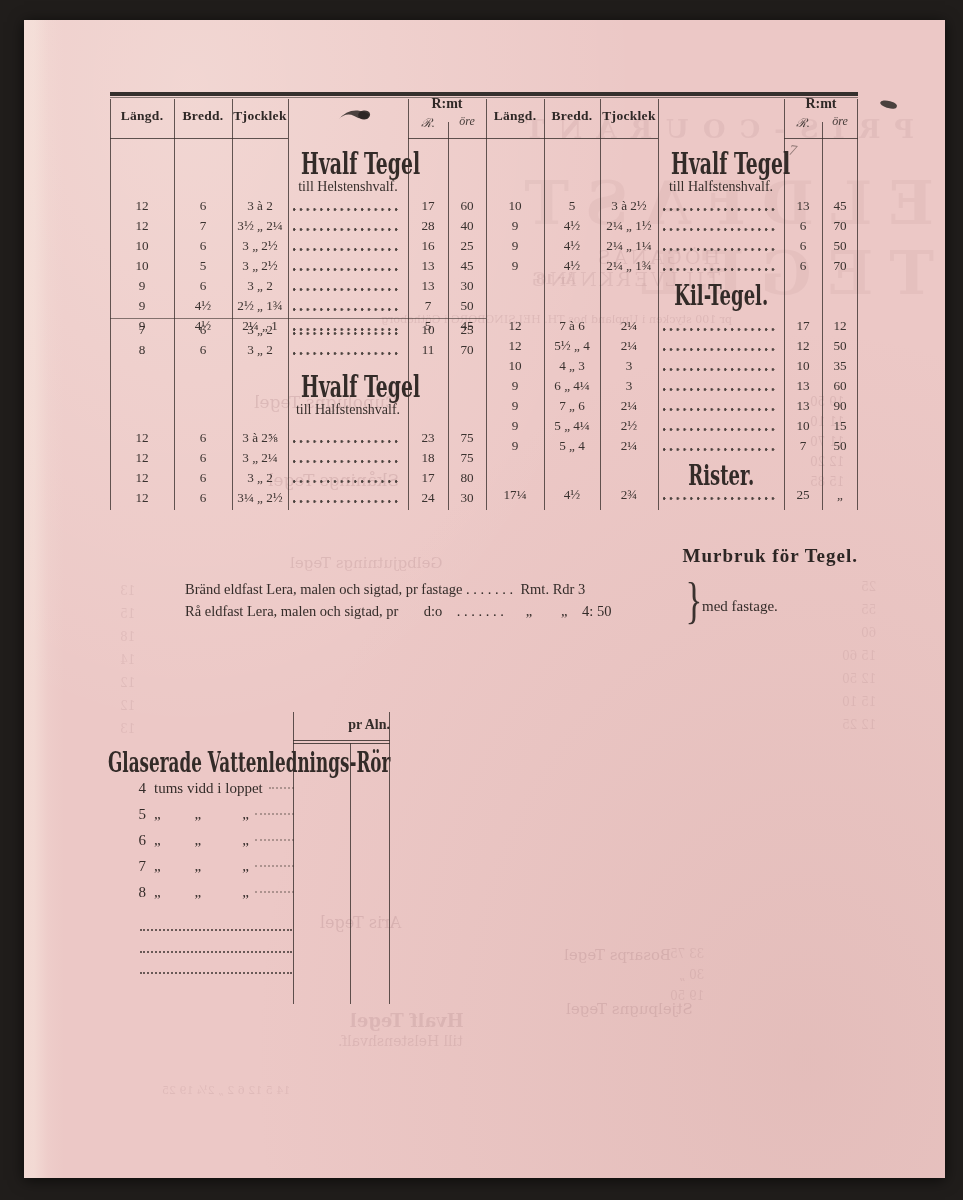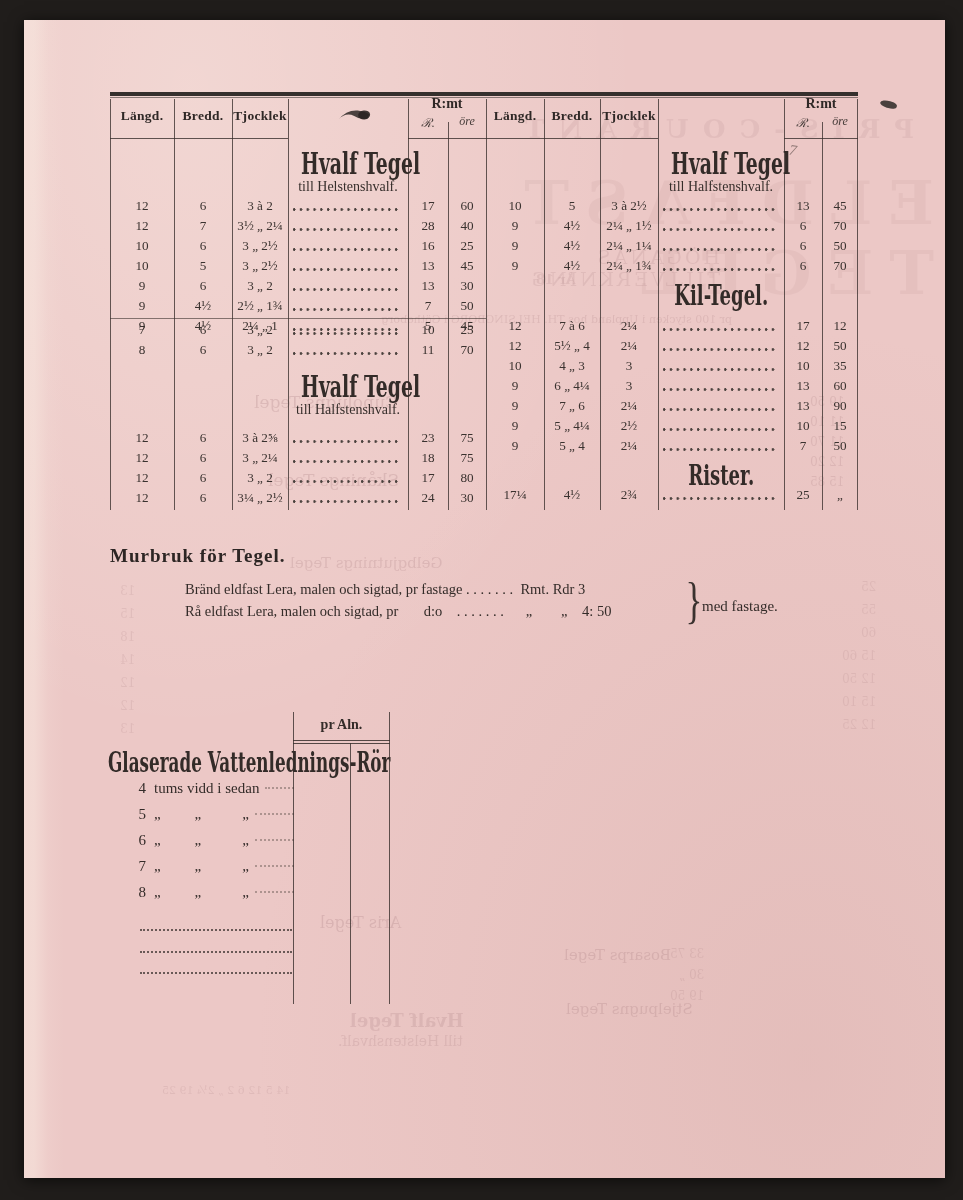--- a/index.html
+++ b/index.html
@@ -40,37 +40,37 @@
   .sub-roman{font-size:14px;white-space:nowrap;color:#362e2b;}
   .row{display:grid;height:20px;align-items:center;}
   .c{font-size:13.2px;text-align:center;white-space:pre;color:#3a322f;}
   .desc{position:relative;height:100%;}
   .dots{position:absolute;left:5px;right:7px;top:60%;height:3px;
         background-image:radial-gradient(circle at 1.2px 1.5px, #49403c 1.1px, rgba(0,0,0,0) 1.5px);
         background-size:6.8px 3px;background-repeat:repeat-x;}
   .divline{position:absolute;left:0;width:376px;height:1px;background:rgba(58,48,45,.6);}
   
   .murbruk{position:absolute;left:110px;top:545px;width:748px;height:135px;font-size:14.5px;}
-  .murbruk h2{margin:0;font-size:19px;text-align:left;letter-spacing:1px;color:#2d2624;}
+  .murbruk h2{margin:0;font-size:19px;text-align:right;letter-spacing:1px;color:#2d2624;}
   .mline{position:absolute;white-space:pre;}
   .brace{position:absolute;font-size:50px;font-weight:200;transform:scaleX(.7);color:#3a322f;}
   .mpara{position:absolute;top:76px;left:0;width:748px;text-align:justify;text-indent:48px;
          line-height:21px;word-spacing:2.5px;}
   
   .glas{position:absolute;left:108px;top:750px;width:300px;}
   .glas-head .display{font-size:21px;transform-origin:left center;transform:scale(.80,1.30);}
   .glasrows{position:absolute;left:22px;top:30px;width:164px;}
   .grow{display:flex;align-items:baseline;height:26px;font-size:15px;}
   .grow .n{width:16px;text-align:right;margin-right:8px;}
   .grow .rest{white-space:pre;}
   .grow .fill{flex:1;margin-left:6px;border-bottom:2px dotted rgba(70,60,56,.38);transform:translateY(-4px);}
   .pral{position:absolute;left:293px;top:712px;width:97px;height:292px;}
   .pral .side{position:absolute;top:0;bottom:0;width:1px;background:rgba(58,48,45,.8);}
   .pral .mid{position:absolute;top:31px;bottom:0;left:57px;width:1px;background:rgba(58,48,45,.8);}
-  .pral .lab{position:absolute;top:5px;left:0;right:0;text-align:center;font-weight:bold;font-size:14px;}
+  .pral .lab{position:absolute;top:5px;left:0;right:0;text-align:right;font-weight:bold;font-size:14px;}
   .pral .dbl{position:absolute;left:0;right:0;height:1px;background:rgba(58,48,45,.85);}
   .blankdots{position:absolute;height:2px;border-bottom:2px dotted rgba(62,52,48,.75);}
   
   .footer{position:absolute;left:119px;top:1040px;width:727px;font-weight:bold;font-size:15px;
           word-spacing:4.5px;letter-spacing:.2px;color:#2e2725;white-space:nowrap;}
   
   .ghost{position:absolute;transform:scaleX(-1);color:#a2777b;filter:blur(.4px);white-space:pre-line;
          font-family:"DejaVu Serif",serif;}
   .inkmark{position:absolute;}
   .hand7{position:absolute;font-style:italic;color:#6e5b58;opacity:.7;transform:rotate(8deg);font-size:15px;}
@@ -512,21 +512,21 @@
   </div>
 
   <div class="glas">
     <div class="glas-head">
       <span class="display">Glaserade Vattenlednings-Rör</span>
     </div>
     <div class="glasrows">
 
         <div class="grow">
           <span class="n">4</span>
-          <span class="rest">tums vidd i sedan</span>
+          <span class="rest">tums vidd i loppet</span>
           <span class="fill"></span>
         </div>
 
         <div class="grow">
           <span class="n">5</span>
           <span class="rest">„         „           „</span>
           <span class="fill"></span>
         </div>
 
         <div class="grow">

